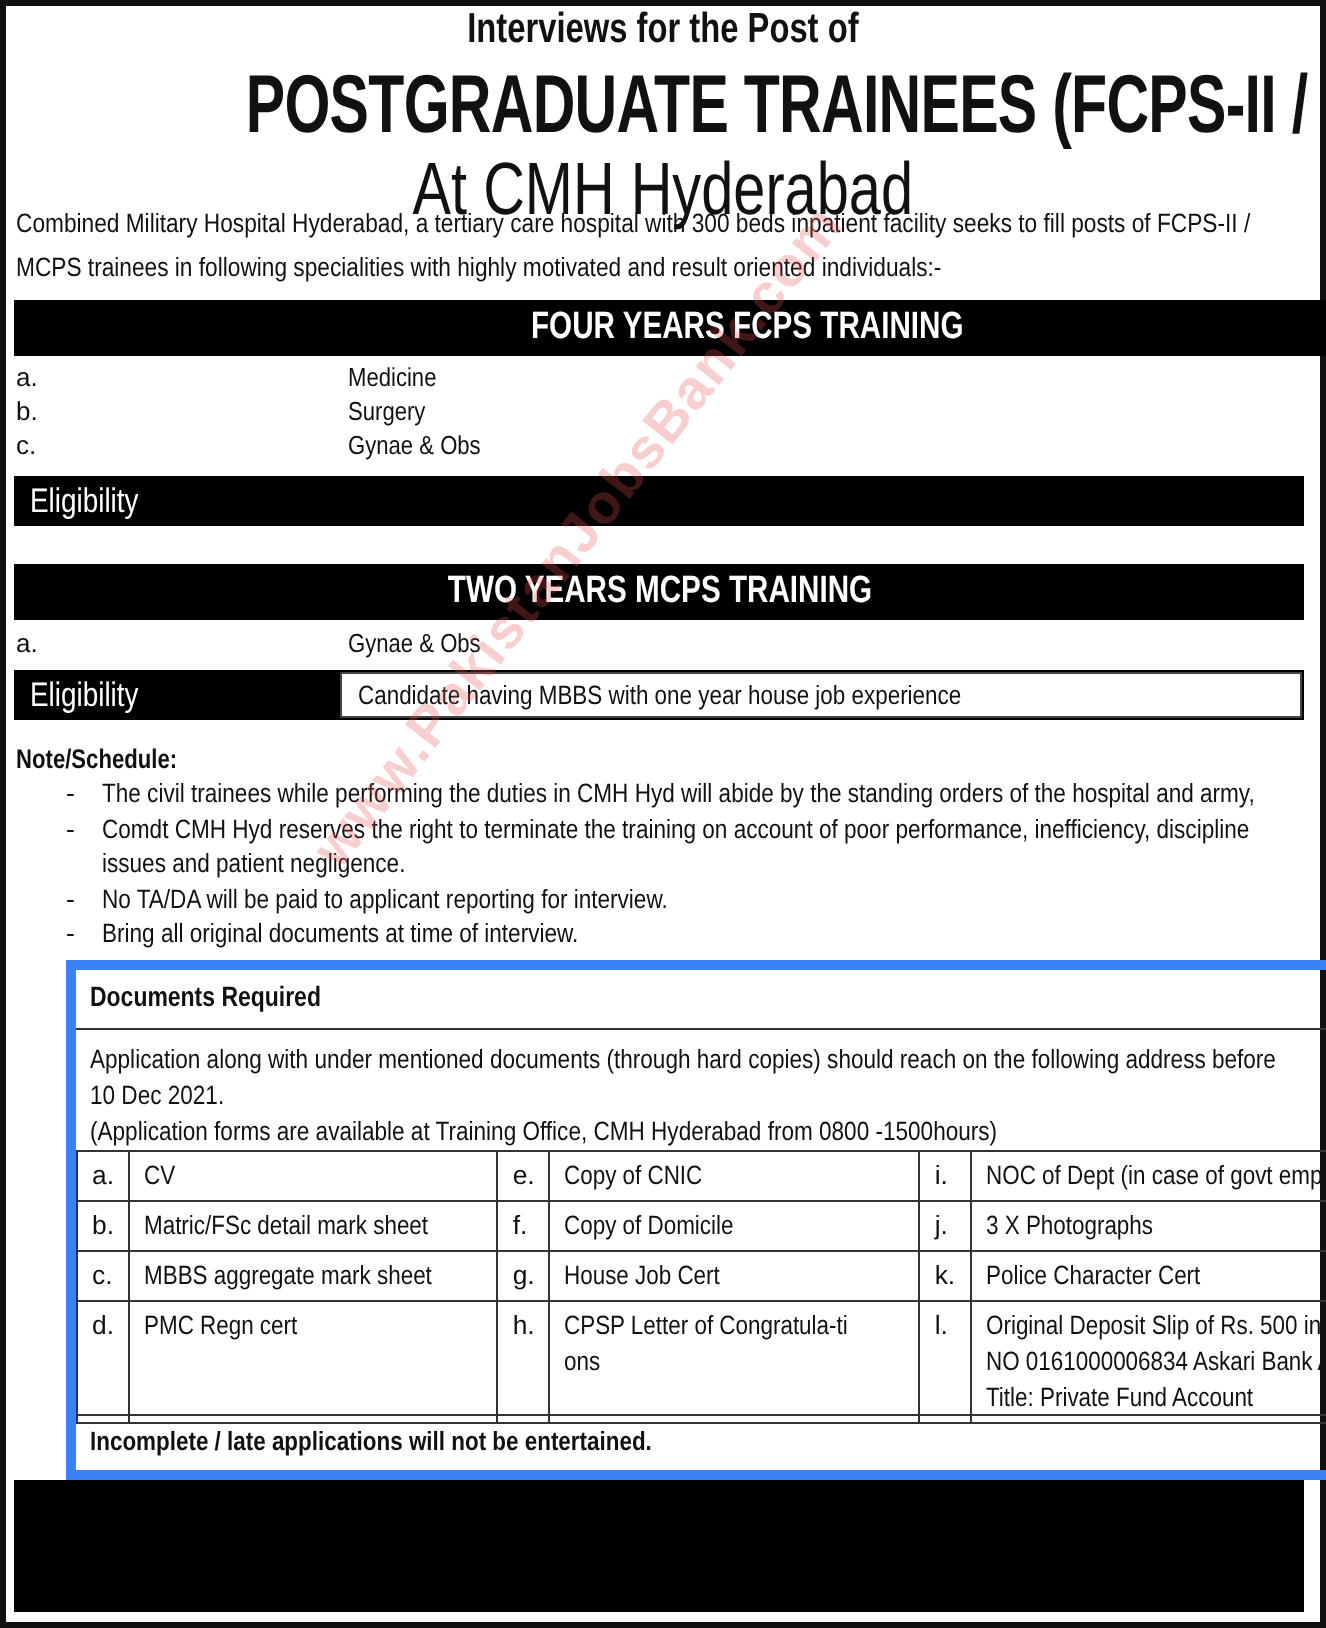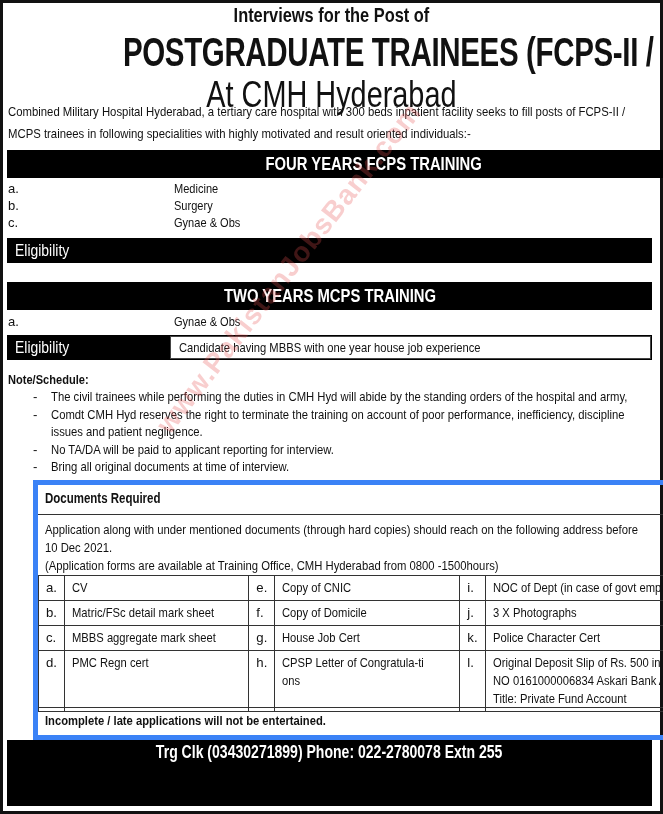--- a/index.html
+++ b/index.html
@@ -179,18 +179,15 @@
     </tr>
   </tbody>
     </table>
 
   <div class="docs-foot">
     <span class="cond" style="transform:scaleX(0.85);">Incomplete / late applications will not be entertained.</span>
   </div>
 </div>
 
 <div class="abs footer">
-  <div class="t2">
-    <span class="cond" style="transform:scaleX(0.78);transform-origin:center;">Trg Clk (03430271899) Phone: 022-2780078 Extn 255</span>
-  </div>
 </div>
 
 <div class="watermark">www.PakistanJobsBank.com</div>
 
 </body></html>

